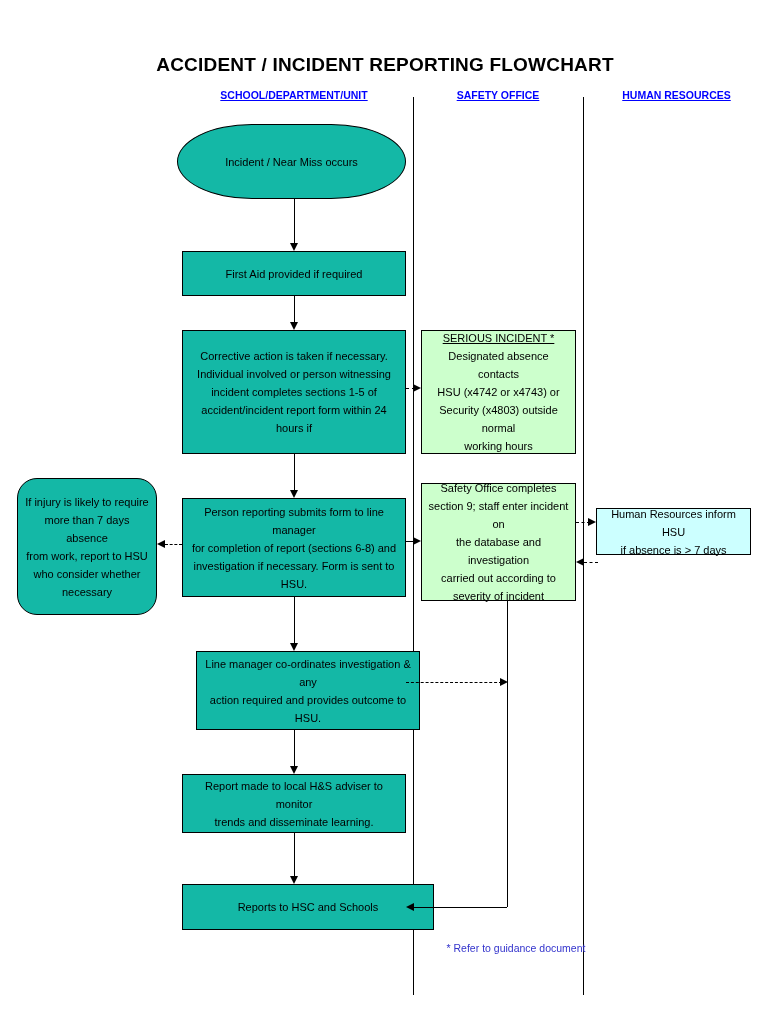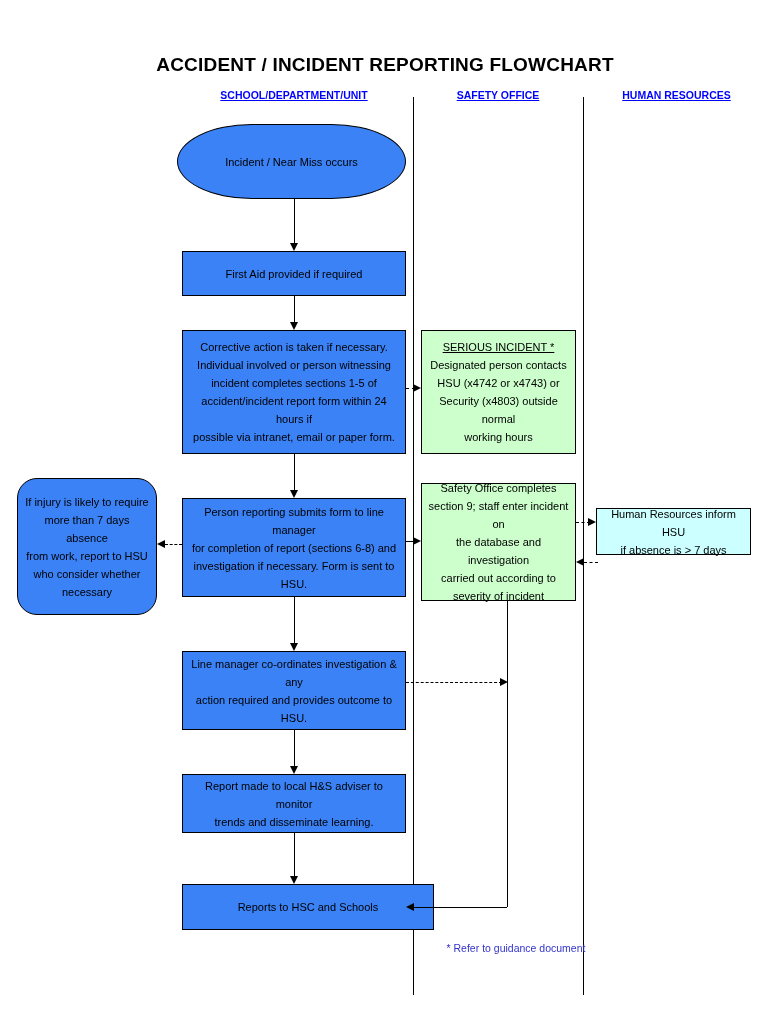--- a/index.html
+++ b/index.html
@@ -62,39 +62,39 @@
     border: 1px solid #000000;
     display: flex;
     align-items: center;
     justify-content: center;
     text-align: center;
     font-size: 11px;
     line-height: 18px;
     color: #000000;
     padding: 4px 6px;
   }
-  .node.yellow { background: #3b82f6; }
+  .node.yellow { background: #14b8a6; }
   .node.green  { background: #ccffcc; }
   .node.blue   { background: #ccffff; }
   .node.terminal {
     border-radius: 90px / 45px;
   }
   .node span { display: block; }
   .underline-first { text-decoration: underline; }
 
   
   #node-incident        { left: 177px; top: 124px;  width: 229px; height: 75px; }
   #node-first-aid       { left: 182px; top: 251px;  width: 224px; height: 45px; }
   #node-corrective      { left: 182px; top: 330px;  width: 224px; height: 124px; }
   #node-serious         { left: 421px; top: 330px;  width: 155px; height: 124px; }
   #node-injury-7days    { left: 17px;  top: 478px;  width: 140px; height: 137px; border-radius: 20px; }
   #node-submits-form    { left: 182px; top: 498px;  width: 224px; height: 99px; }
   #node-safety-office   { left: 421px; top: 483px;  width: 155px; height: 118px; }
   #node-hr-inform       { left: 596px; top: 508px;  width: 155px; height: 47px; text-align: center; }
-  #node-line-manager    { left: 182px; top: 651px;  width: 224px; height: 79px; }
+  #node-line-manager    { left: 196px; top: 651px;  width: 224px; height: 79px; }
   #node-hs-adviser      { left: 182px; top: 774px;  width: 224px; height: 59px; }
   #node-reports-hsc     { left: 182px; top: 884px;  width: 252px; height: 46px; }
 
   
   .conn {
     position: absolute;
     background: #000000;
   }
   .conn.v { width: 1px; }
   .conn.h { height: 1px; }
@@ -162,28 +162,27 @@
       <span>First Aid provided if required</span>
     </div>
   </div>
 
   <div class="node yellow" id="node-corrective">
     <div>
       <span>Corrective action is taken if necessary.</span>
       <span>Individual involved or person witnessing</span>
       <span>incident completes sections 1-5 of</span>
       <span>accident/incident report form within 24 hours if</span>
-      <span>possible via intranet, email or paper form.</span>
     </div>
   </div>
 
   <div class="node green" id="node-serious">
     <div>
       <span class="underline-first">SERIOUS INCIDENT *</span>
-      <span>Designated person contacts</span>
+      <span>Designated absence contacts</span>
       <span>HSU (x4742 or x4743) or</span>
       <span>Security (x4803) outside normal</span>
       <span>working hours</span>
     </div>
   </div>
 
   <div class="node yellow" id="node-injury-7days">
     <div>
       <span>If injury is likely to require</span>
       <span>more than 7 days absence</span>

